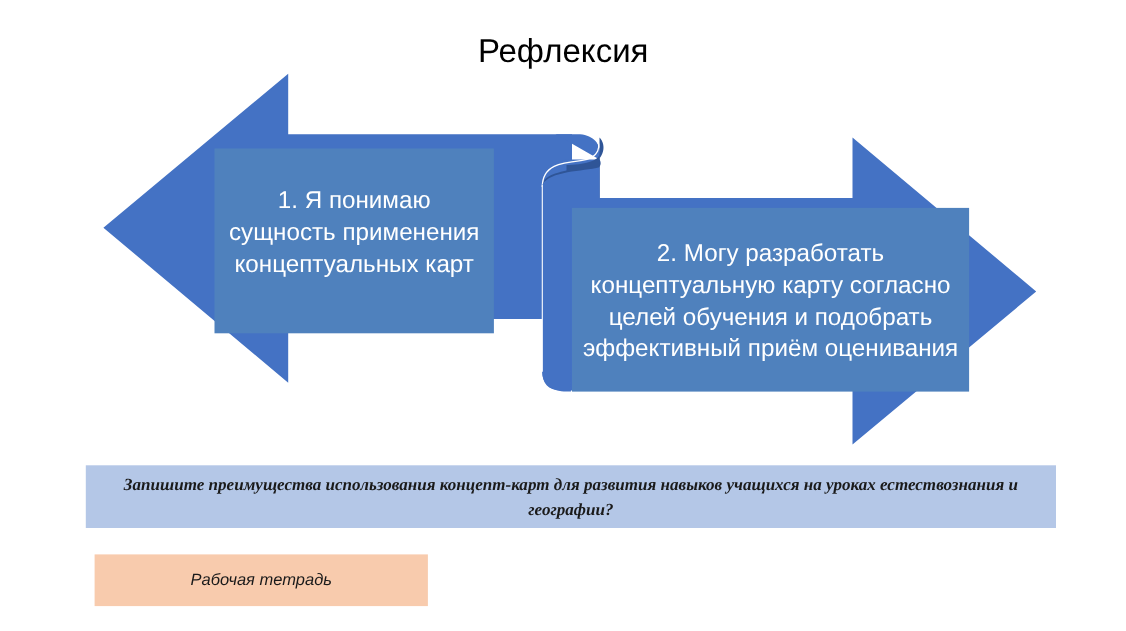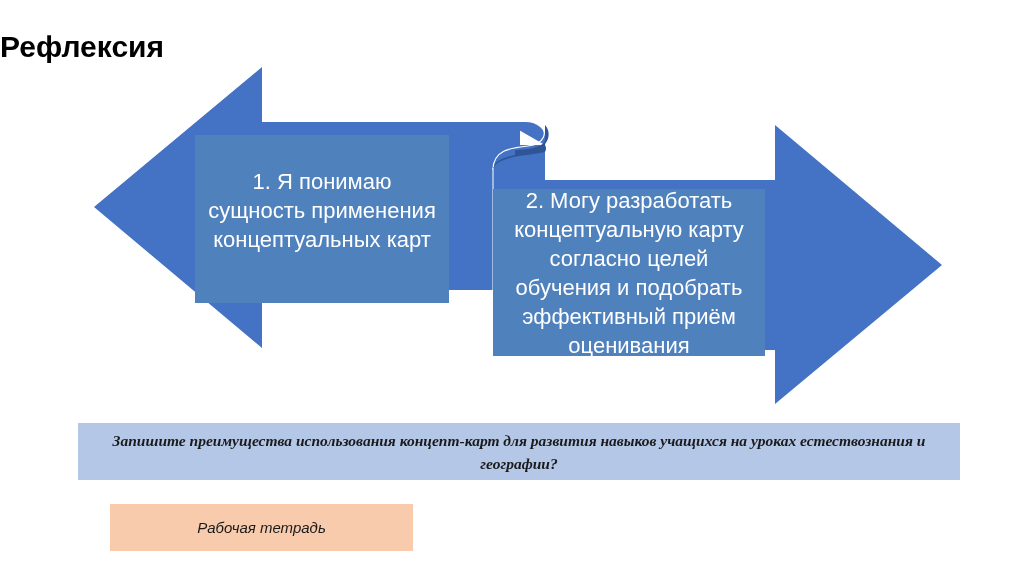--- a/index.html
+++ b/index.html
@@ -2,46 +2,46 @@
 <html><head>
   <meta charset="utf-8">
   <style>
     html, body { margin: 0; padding: 0; }
     body {
       width: 1024px; height: 574px; position: relative; overflow: hidden;
       background: #ffffff;
       font-family: "Liberation Sans", sans-serif;
     }
     .title {
-      position: absolute; left: 0; top: 30px; width: 1024px; 
-      font-family: "Liberation Sans", sans-serif; font-weight: bold;
+      position: absolute; left: 0; top: 30px; width: 1024px; text-align: center;
+      font-family: "Liberation Sans", sans-serif; font-weight: normal;
       font-size: 30px; color: #000000; letter-spacing: 0px;
     }
     svg.shapes { position: absolute; left: 0; top: 0; }
     .box {
       position: absolute; background: #4f81bd;
       display: flex; align-items: center; justify-content: center;
       text-align: center; color: #ffffff;
       font-family: "Liberation Sans", sans-serif;
       font-size: 22px; line-height: 29px;
       box-sizing: border-box;
     }
     .box1 { left: 195px; top: 135px; width: 254px; height: 168px; padding: 0 8px 18px 8px; }
-    .box2 { left: 493px; top: 189px; width: 272px; height: 167px; padding: 0 8px; }
+    .box2 { left: 520px; top: 189px; width: 361px; height: 167px; padding: 0 8px; }
     .question {
       position: absolute; left: 78px; top: 423px; width: 882px; height: 57px;
       background: #b4c7e7; box-sizing: border-box; padding: 6px 10px 0 10px;
       font-family: "Liberation Serif", serif; font-style: italic; font-weight: bold;
       font-size: 15.5px; line-height: 23px; color: #1a1a1a; text-align: center;
     }
     .workbook {
       position: absolute; left: 86px; top: 504px; width: 303px; height: 47px;
       background: #f8cbad; display: flex; align-items: center; justify-content: center;
       font-family: "Liberation Sans", sans-serif; font-style: italic;
-      font-size: 15px; color: #1a1a1a; margin-left: 24px;
+      font-size: 15px; color: #1a1a1a;
     }
   </style>
 </head>
 <body>
 
 <div class="title">Рефлексия</div>
 
 <svg class="shapes" width="1024" height="574" viewBox="0 0 1024 574">
 
   <polygon points="94,207 262,67 262,122 520,122 520,290 262,290 262,348" fill="#4472c4"></polygon>

